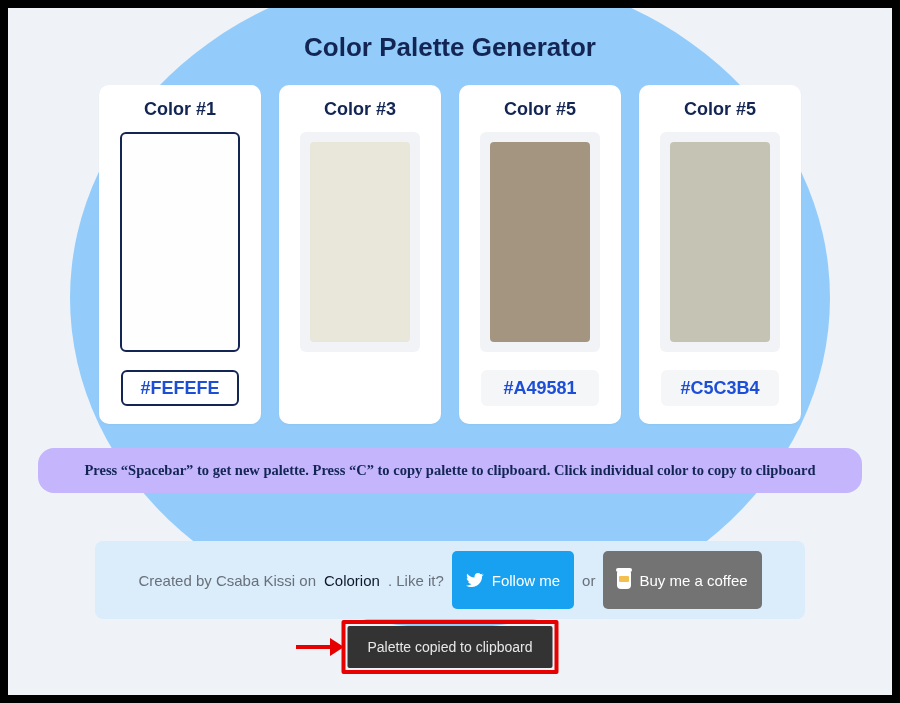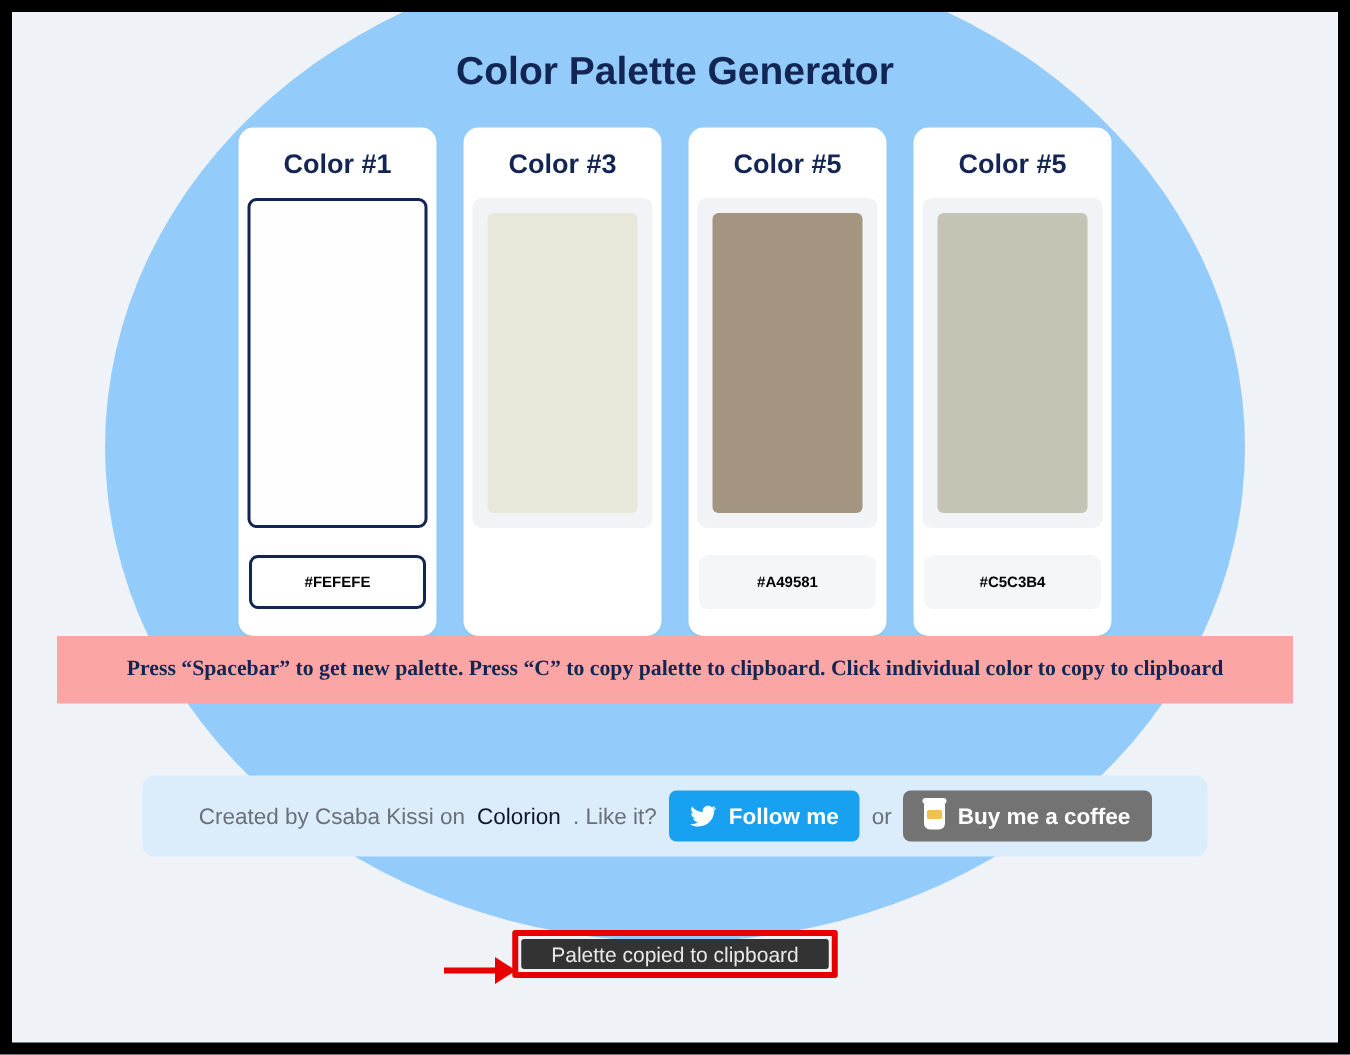--- a/index.html
+++ b/index.html
@@ -44,21 +44,21 @@
   }
   .cards {
     display: flex;
     gap: 18px;
     width: 100%;
     justify-content: center;
   }
   .card {
     background: #fff;
     border-radius: 10px;
-    width: 132px;
+    width: 162px;
     padding: 14px 12px 18px 12px;
     display: flex;
     flex-direction: column;
     align-items: center;
     box-shadow: 0 1px 2px rgba(0,0,0,0.04);
   }
   .card-title {
     font-size: 18px;
     font-weight: 700;
     color: #132553;
@@ -89,30 +89,31 @@
   .hex-chip {
     margin-top: 18px;
     background: #f5f6f8;
     border-radius: 6px;
     width: 118px;
     height: 36px;
     display: flex;
     align-items: center;
     justify-content: center;
     font-weight: 700;
-    font-size: 10px;
-    color: #000000;
+    font-size: 18px;
+    color: #1d4ed8;
   }
   .hex-chip.selected {
     background: #fff;
     border: 2px solid #132553;
   }
   .instructions {
-    background: #fca5a5;
-    border-radius: 0;
+    margin-top: 24px;
+    background: #c4b5fd;
+    border-radius: 16px;
     width: 100%;
     padding: 14px 16px;
     text-align: center;
     font-family: Georgia, "Times New Roman", serif;
     font-size: 14.5px;
     color: #132553;
     font-weight: 700;
   }
   .footer {
     margin-top: 48px;
@@ -127,28 +128,27 @@
     font-size: 15px;
     color: #69707a;
   }
   .footer .link {
     color: #0f172a;
     cursor: pointer;
   }
   .btn {
     border: none;
     border-radius: 5px;
-    padding: 8px 14px;
+    padding: 20px 14px;
     font-size: 15px;
     color: #fff;
     display: inline-flex;
     align-items: center;
     gap: 8px;
     cursor: pointer;
-    font-weight: bold;
   }
   .btn-follow { background: #18a1f1; }
   .btn-coffee { background: #737373; }
   .twitter-icon {
     width: 18px; height: 18px; fill: #fff;
   }
   .cup-icon {
     width: 14px; height: 18px;
     background: #fff;
     border-radius: 2px 2px 4px 4px;
@@ -181,21 +181,21 @@
   .toast-highlight {
     border: 4px solid #e60000;
     padding: 2px;
     border-radius: 2px;
     display: inline-block;
   }
   .toast {
     background: #333;
     color: #e8e8e8;
     font-size: 14px;
-    padding: 2px 20px;
+    padding: 13px 20px;
     border-radius: 2px;
     min-width: 188px;
     text-align: left;
   }
   .arrow {
     position: absolute;
     left: 288px;
     top: 630px;
     z-index: 3;
     display: flex;

